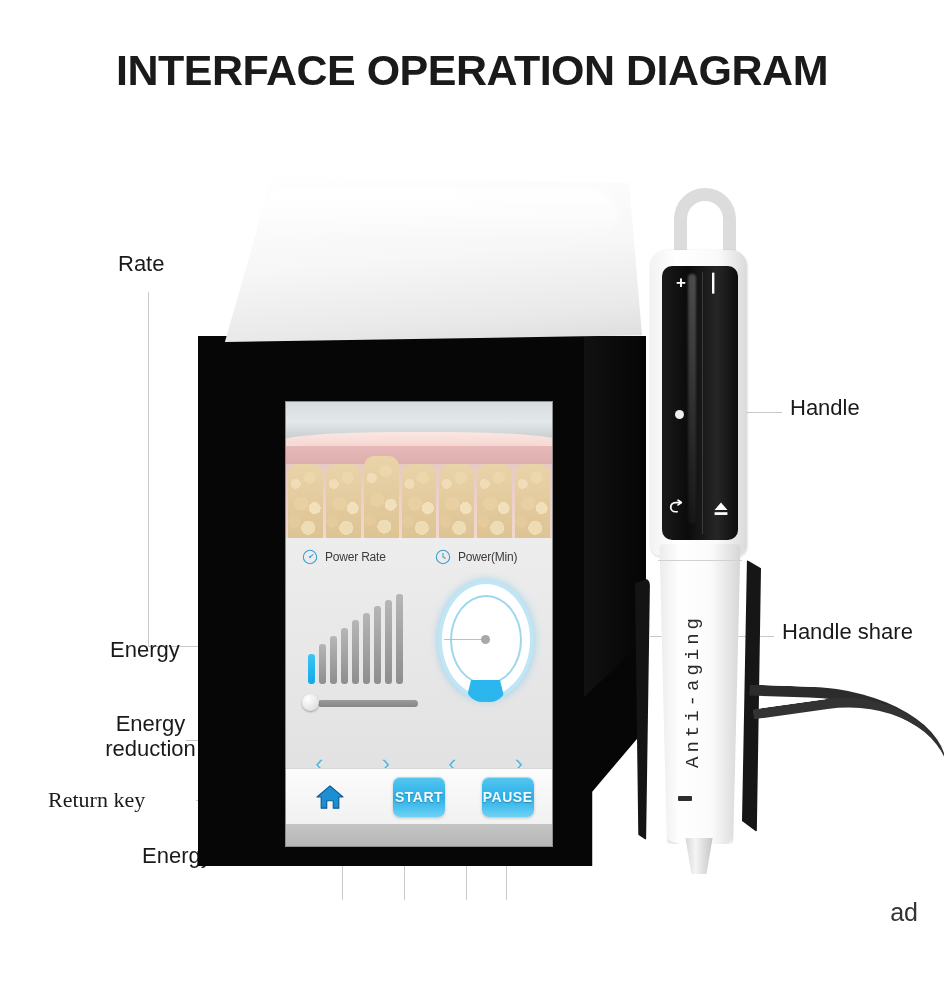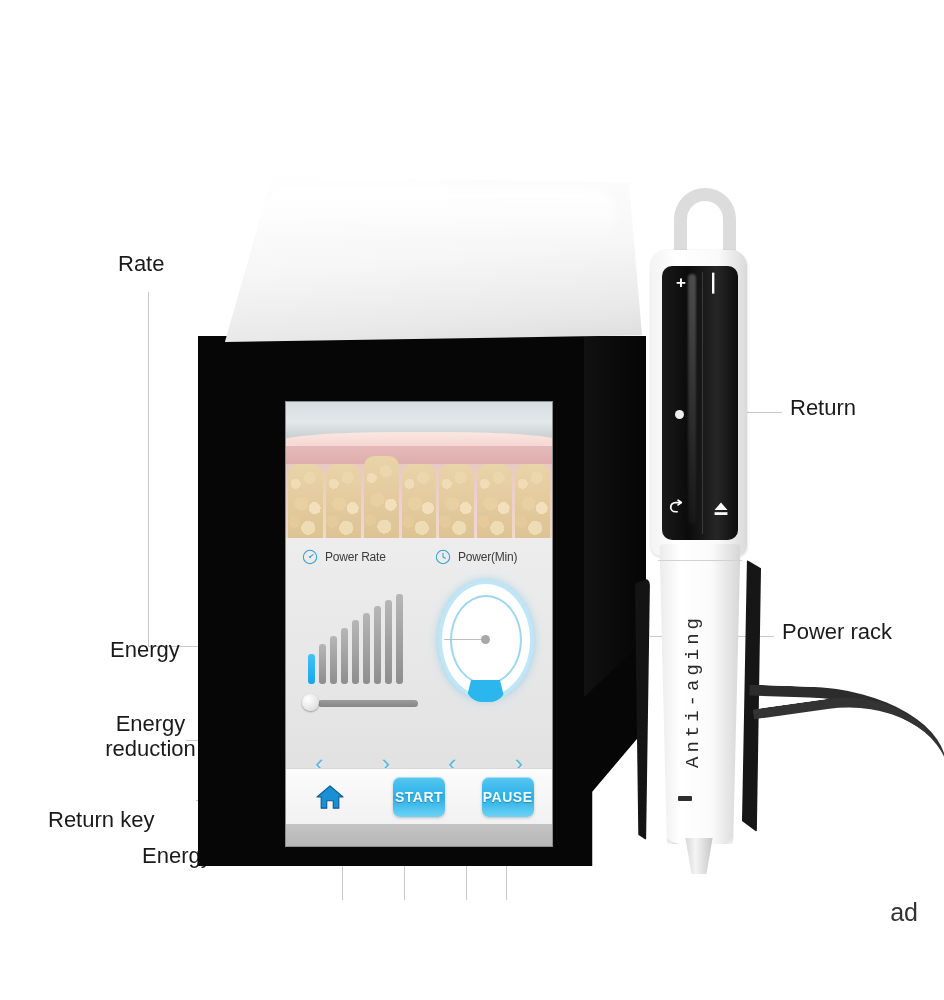--- a/index.html
+++ b/index.html
@@ -239,46 +239,47 @@
     transform: rotate(-8deg) scaleY(-1);
   }
 
   .ad { position:absolute; right:26px; top:898px; font-size:25px; color:#333; }
 </style>
 </head>
 <body>
 
 <div id="stage">
 
+  <div class="title">INTERFACE OPERATION DIAGRAM</div>
 
   <div class="lbl" style="left:118px; top:252px;">Rate</div>
   <div class="leader v" style="left:148px; top:292px; height:355px;"></div>
   <div class="leader h" style="left:148px; top:646px; width:155px;"></div>
 
   <div class="lbl" style="left:110px; top:638px;">Energy</div>
   <div class="leader h" style="left:200px; top:652px; width:105px;"></div>
 
   <div class="lbl" style="left:88px; top:712px; text-align:center; width:125px;">Energy
 reduction</div>
   <div class="leader h" style="left:186px; top:740px; width:122px;"></div>
 
-  <div class="lbl" style="left:48px; top:808px;">Return key</div>
+  <div class="lbl" style="left:48px; top:788px;font-family:Liberation Serif, serif;">Return key</div>
   <div class="leader h" style="left:196px; top:800px; width:116px;"></div>
 
   <div class="lbl" style="left:142px; top:844px;">Energy</div>
 
   <div class="leader v" style="left:342px; top:828px; height:72px;"></div>
   <div class="leader v" style="left:404px; top:828px; height:72px;"></div>
   <div class="leader v" style="left:466px; top:828px; height:72px;"></div>
   <div class="leader v" style="left:506px; top:828px; height:72px;"></div>
 
-  <div class="lbl" style="left:790px; top:396px;">Return</div>
+  <div class="lbl" style="left:790px; top:396px;">Handle</div>
   <div class="leader h" style="left:682px; top:412px; width:100px;"></div>
 
-  <div class="lbl" style="left:782px; top:620px;">Power rack</div>
+  <div class="lbl" style="left:782px; top:620px;">Handle share</div>
   <div class="leader h" style="left:650px; top:636px; width:124px;"></div>
 
   <div id="machine">
     <div class="mach-body"></div>
     <div class="mach-side"></div>
     <div class="mach-top">
       <div class="mach-top-hl"></div>
     </div>
 
     <div id="screen">

